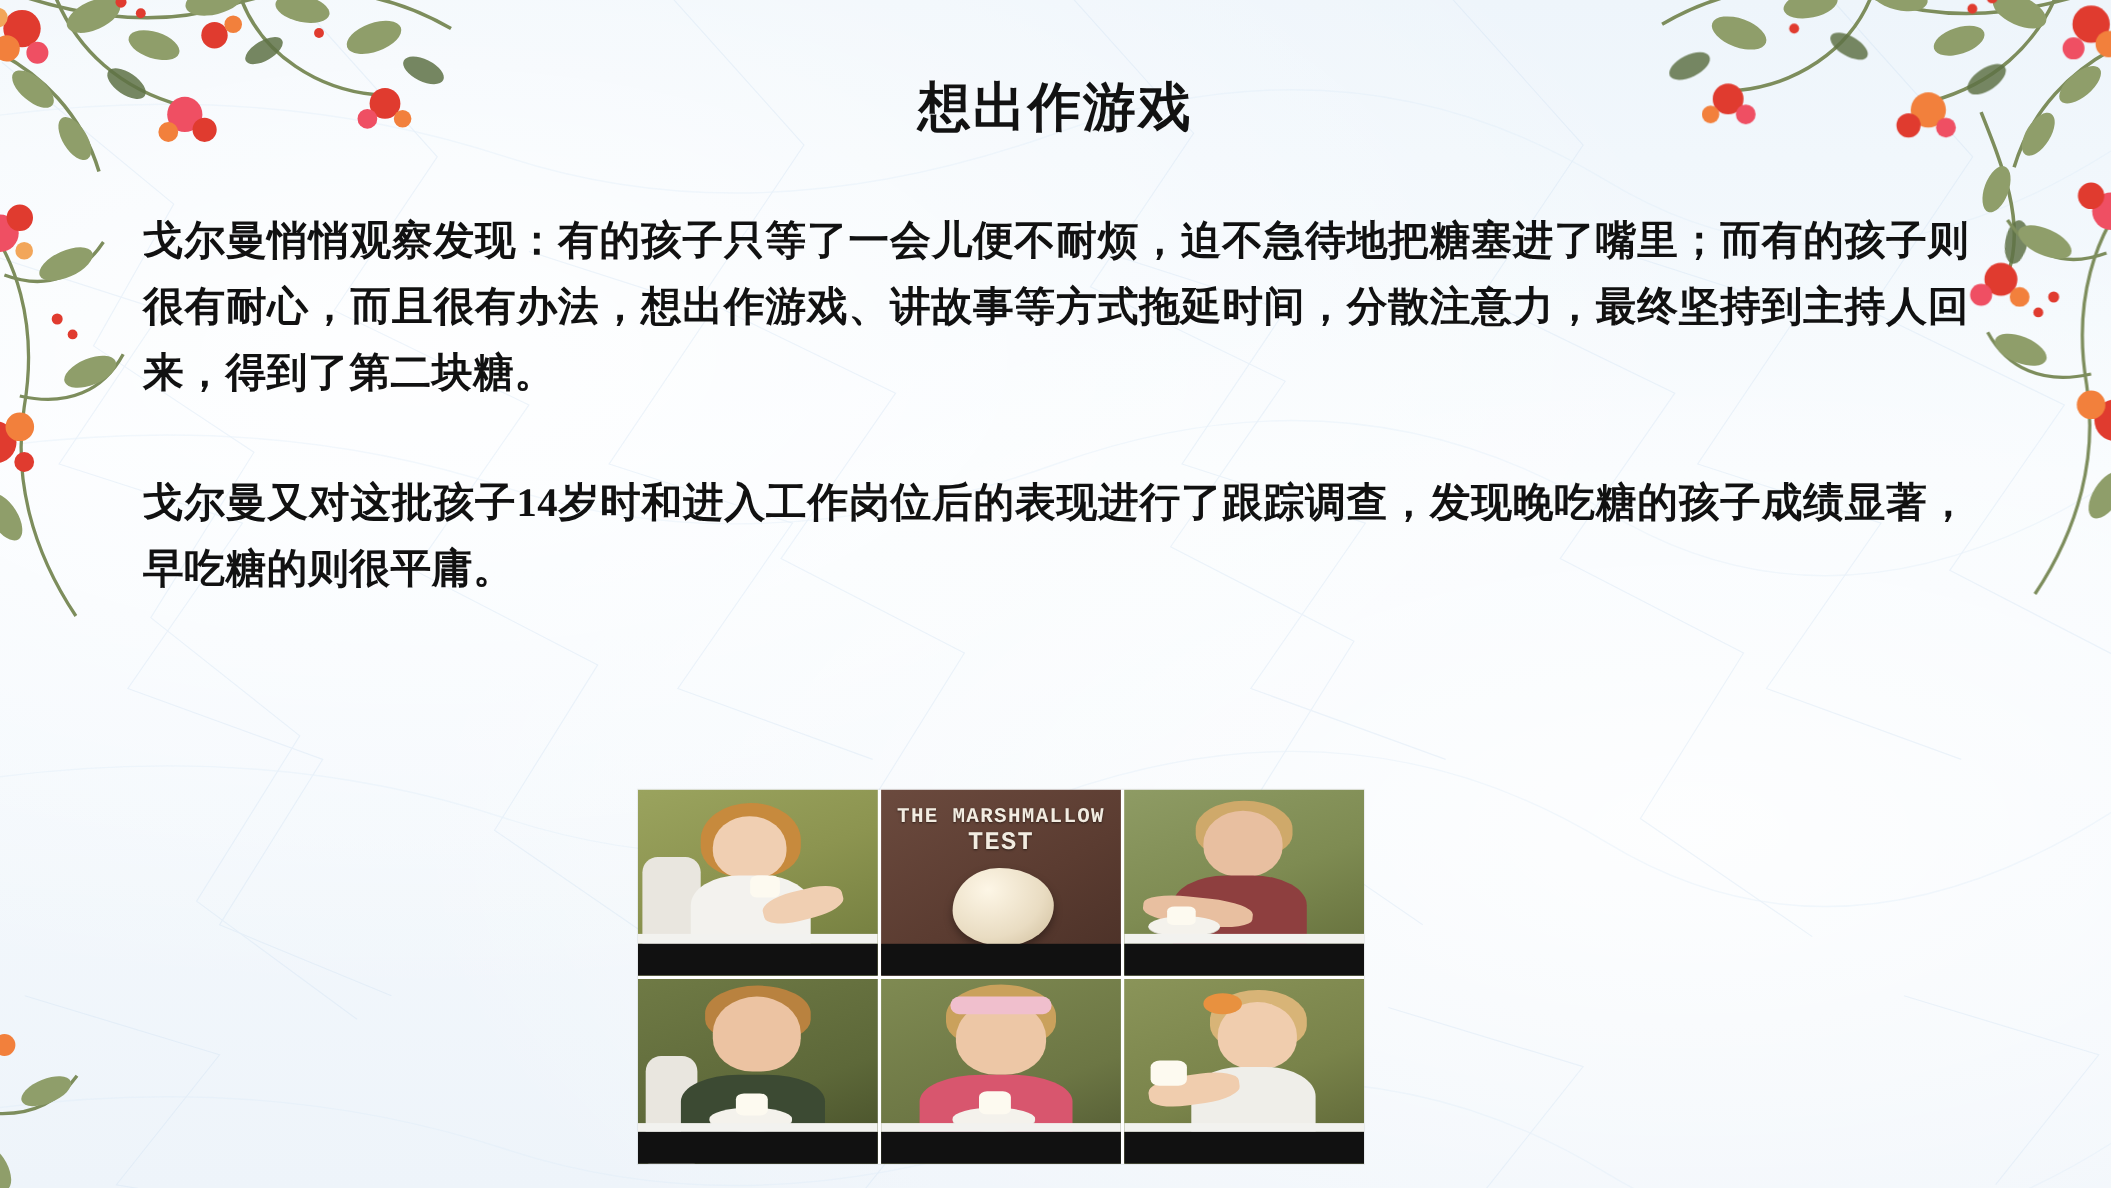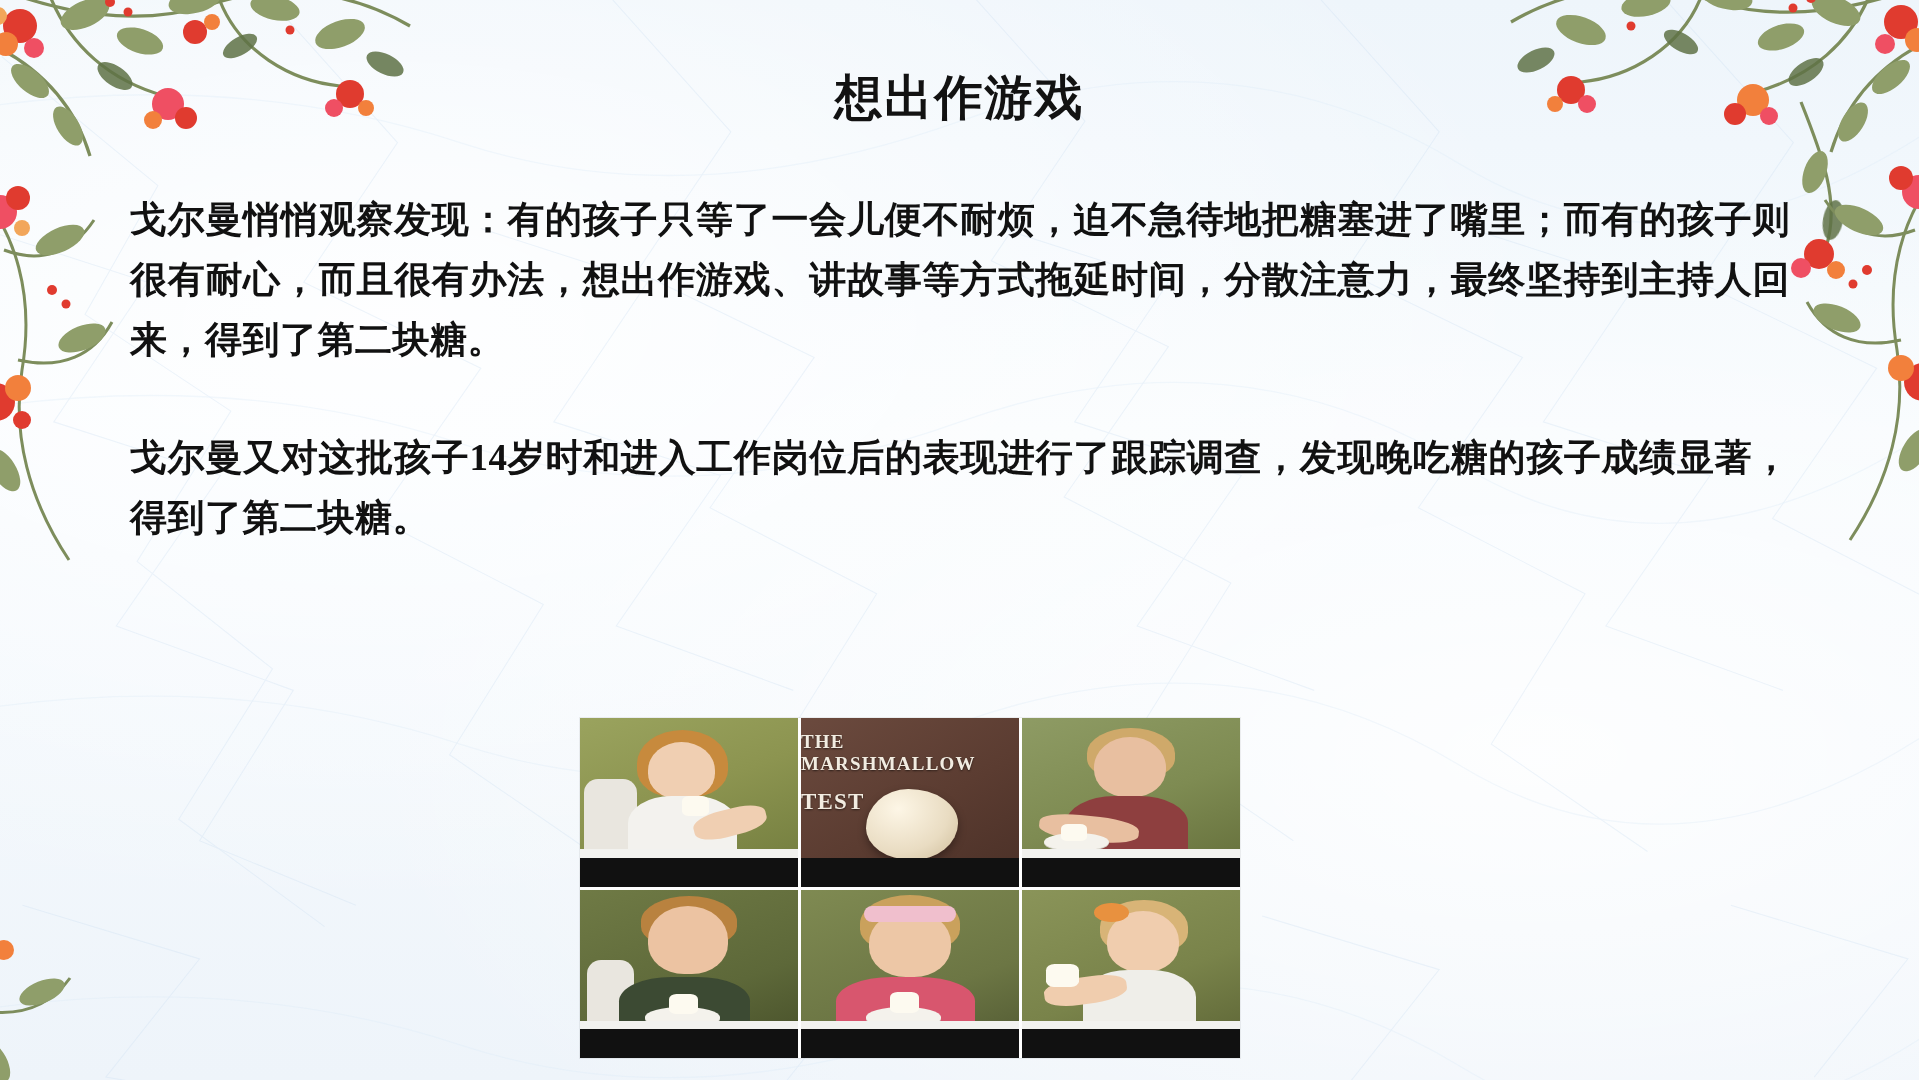--- a/index.html
+++ b/index.html
@@ -74,27 +74,27 @@
   .hair{position:absolute;border-radius:50% 50% 40% 40%;}
   .body-sh{position:absolute;border-radius:40% 40% 10% 10%;}
   .chair{position:absolute;border-radius:14px 14px 4px 4px;background:#e9e6df;}
   .plate{position:absolute;border-radius:50%;background:#f4f2ec;box-shadow:0 1px 0 #cfccc2;}
   .mallow{position:absolute;border-radius:26% 26% 24% 24%;background:#fdfaf0;}
   .arm{position:absolute;border-radius:40%;}
 
   
   .mt-txt{
     position:absolute;left:0;right:0;top:8%;
-    text-align:left;color:#f2ece1;
-    font-family:Liberation Serif, serif;
+    text-align:center;color:#f2ece1;
+    font-family:Liberation Mono, monospace;
     font-weight:700;letter-spacing:1.2px;
     text-shadow:0 1px 2px rgba(0,0,0,.55);
   }
   .mt-l1{font-size:19px;}
-  .mt-l2{font-size:23px;margin-top:14px;}
+  .mt-l2{font-size:23px;margin-top:0;}
   .mt-blob{
     position:absolute;left:30%;top:42%;width:42%;height:42%;
     background:radial-gradient(ellipse at 35% 28%,#fdf6e6 0%,#e9dcc2 60%,#cdbb98 100%);
     border-radius:46% 54% 50% 50%/55% 48% 52% 45%;
     box-shadow:0 4px 8px rgba(0,0,0,.35);
   }
 
   
   .floral{position:absolute;pointer-events:none;}
   .f-tl{left:-10px;top:-14px;width:560px;height:330px;}
@@ -316,21 +316,21 @@
         <circle cx="34" cy="140" r="10" fill="#f2803c"></circle>
         <circle cx="4" cy="170" r="9" fill="#ef4f63"></circle>
       </g>
     </svg>
   </div>
 
   <div class="title">想出作游戏</div>
 
   <div class="body">
     <div class="para p1">戈尔曼悄悄观察发现：有的孩子只等了一会儿便不耐烦，迫不急待地把糖塞进了嘴里；而有的孩子则很有耐心，而且很有办法，想出作游戏、讲故事等方式拖延时间，分散注意力，最终坚持到主持人回来，得到了第二块糖。</div>
-    <div class="para p2">戈尔曼又对这批孩子14岁时和进入工作岗位后的表现进行了跟踪调查，发现晚吃糖的孩子成绩显著，得到了第二块糖。</div>
+    <div class="para p2">戈尔曼又对这批孩子14岁时和进入工作岗位后的表现进行了跟踪调查，发现晚吃糖的孩子成绩显著，早吃糖的则很平庸。</div>
   </div>
 
   <div class="grid">
 
     <div class="cell c1">
       <div class="chair" style="left:2%;top:36%;width:24%;height:64%;"></div>
       <div class="hair" style="left:26%;top:7%;width:42%;height:40%;background:#c78a3d;"></div>
       <div class="head" style="left:31%;top:14%;width:31%;height:34%;background:#f0cfb2;"></div>
       <div class="body-sh" style="left:22%;top:46%;width:50%;height:40%;background:#f3f2ee;"></div>
       <div class="arm" style="left:52%;top:54%;width:34%;height:16%;background:#f0cfb2;transform:rotate(-14deg);"></div>

